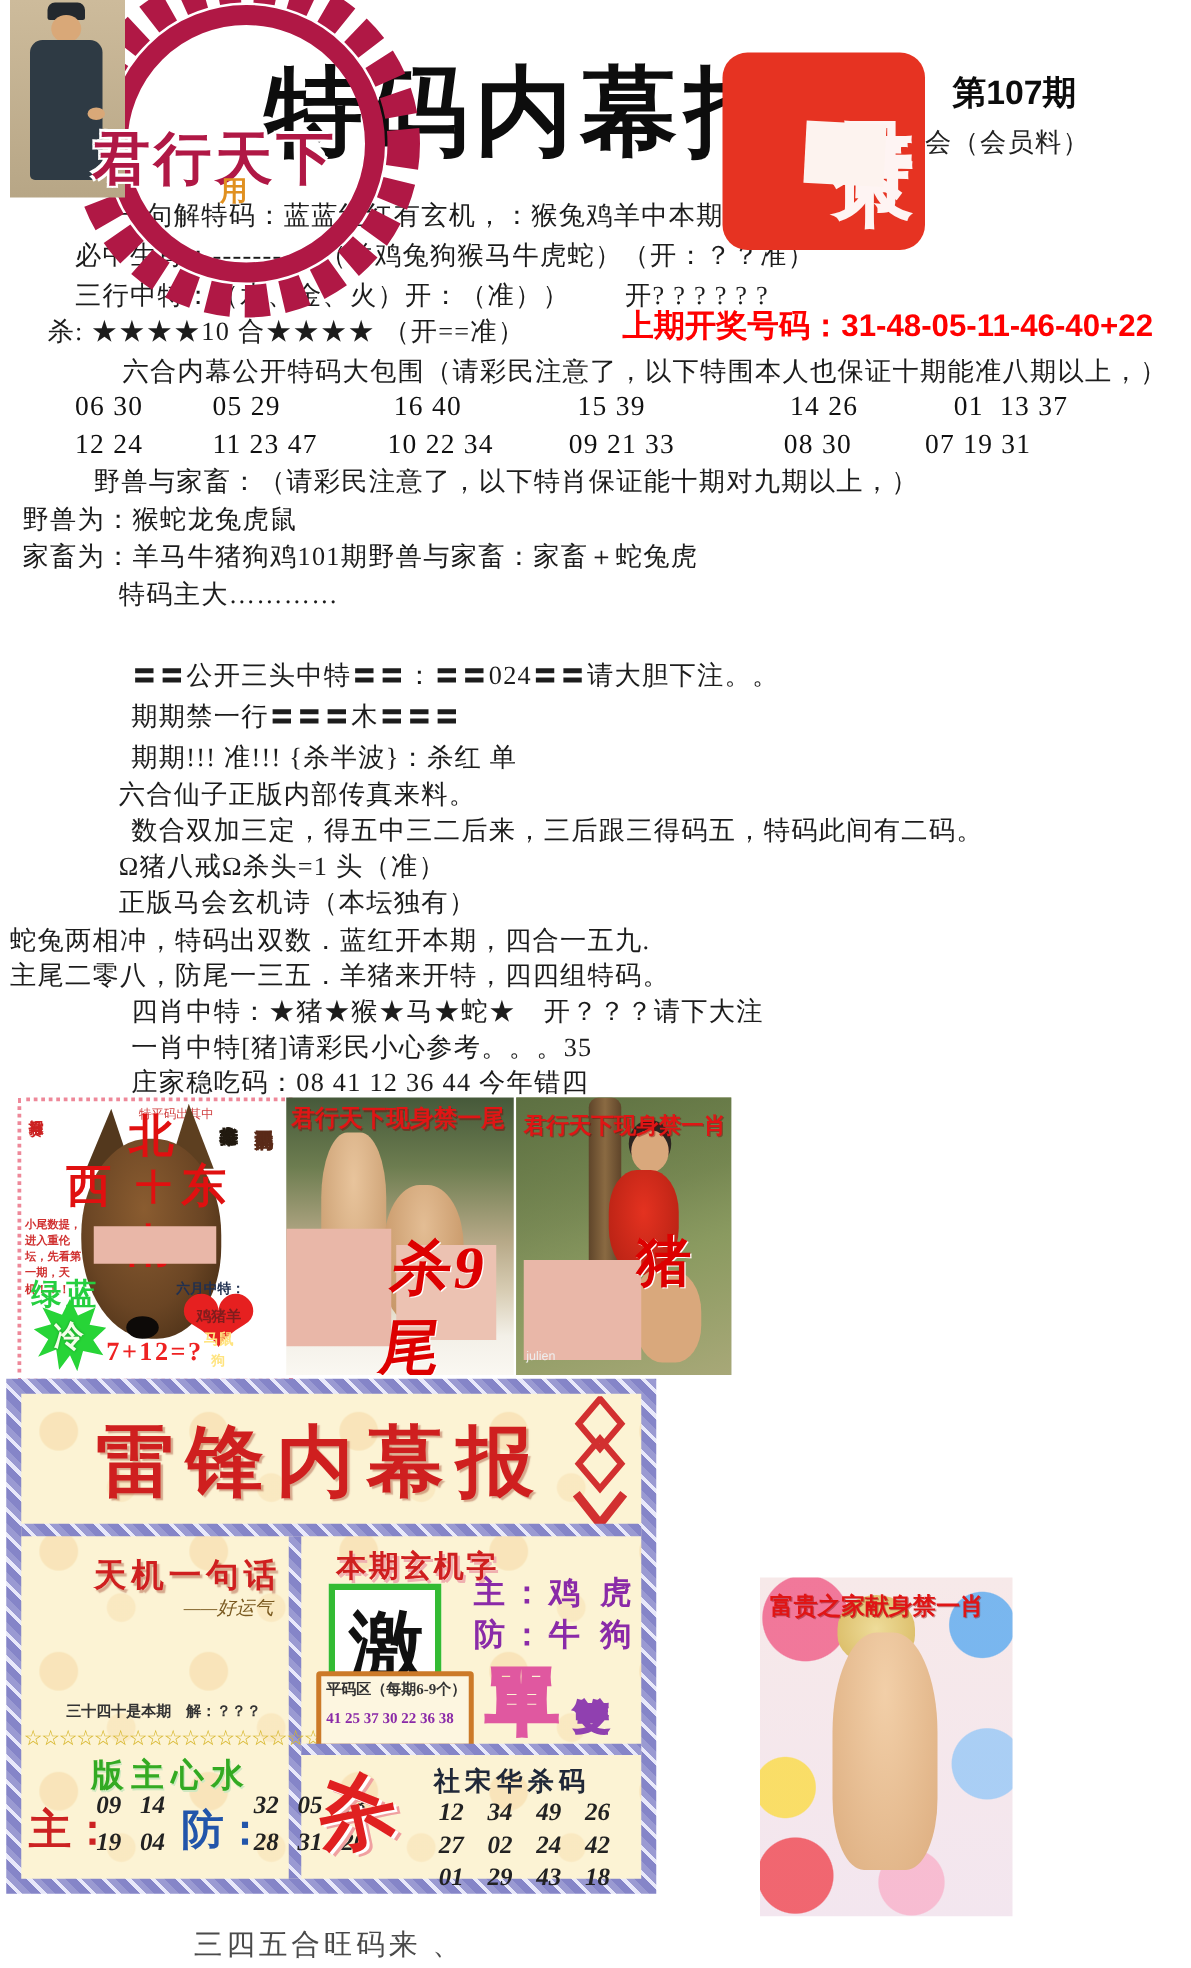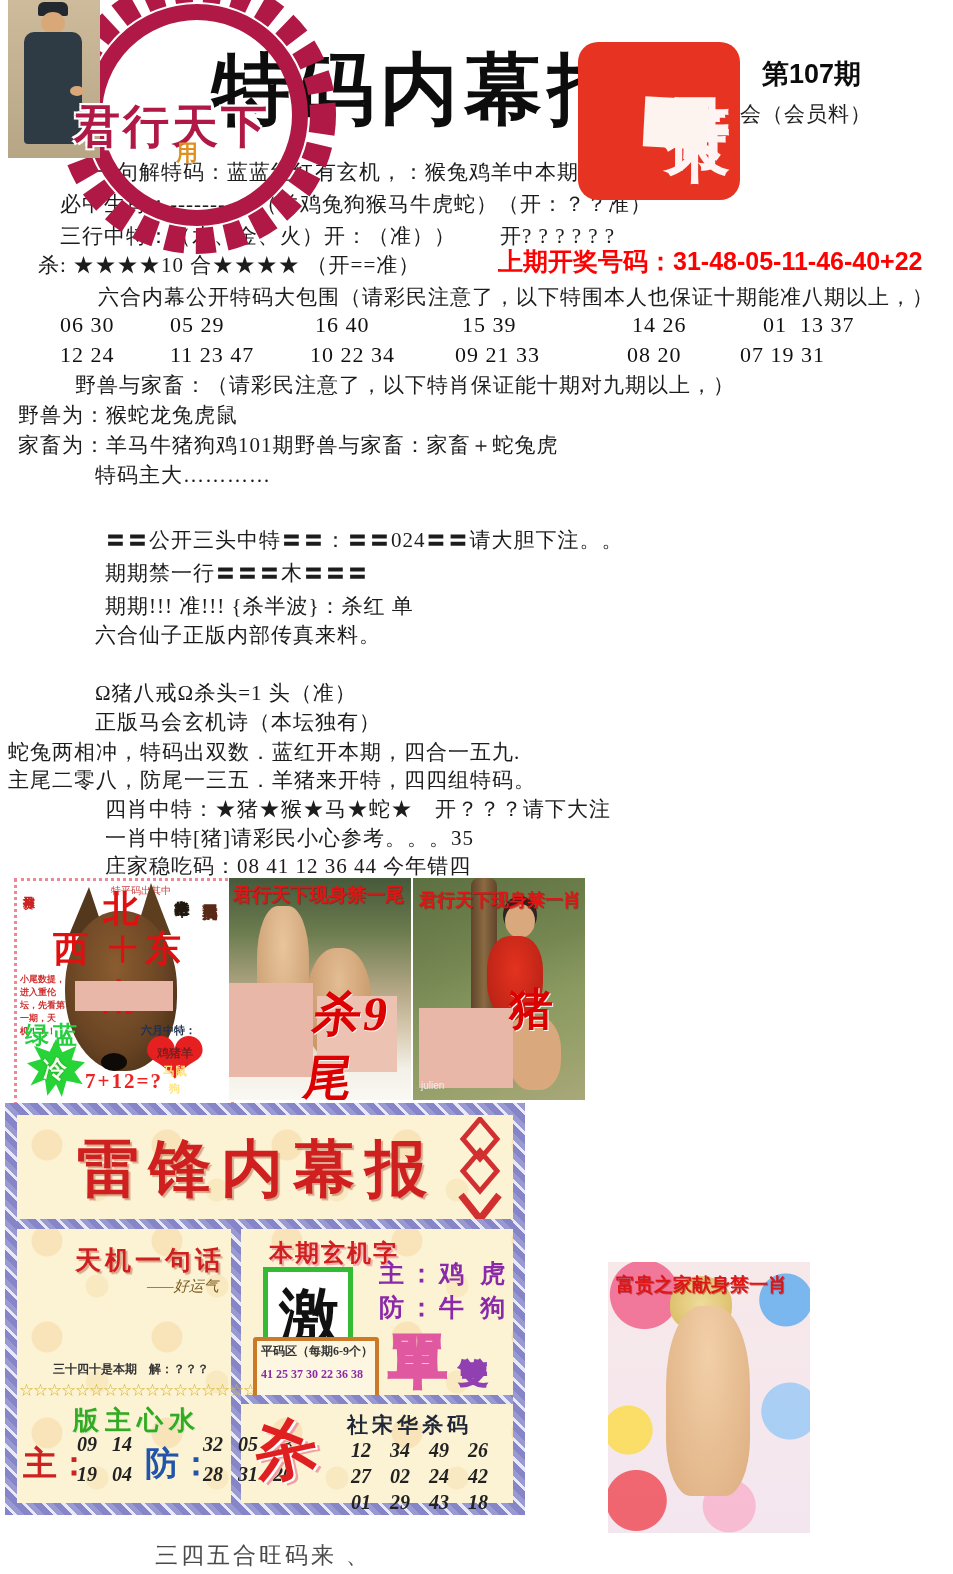--- a/index.html
+++ b/index.html
@@ -76,31 +76,32 @@
   <span class="num" style="left:60px;top:312px;">06 30</span>
   <span class="num" style="left:170px;top:312px;">05 29</span>
   <span class="num" style="left:315px;top:312px;">16 40</span>
   <span class="num" style="left:462px;top:312px;">15 39</span>
   <span class="num" style="left:632px;top:312px;">14 26</span>
   <span class="num" style="left:763px;top:312px;">01  13 37</span>
   <span class="num" style="left:60px;top:342px;">12 24</span>
   <span class="num" style="left:170px;top:342px;">11 23 47</span>
   <span class="num" style="left:310px;top:342px;">10 22 34</span>
   <span class="num" style="left:455px;top:342px;">09 21 33</span>
-  <span class="num" style="left:627px;top:342px;">08 20</span>
+  <span class="num" style="left:627px;top:342px;">08 30</span>
   <span class="num" style="left:740px;top:342px;">07 19 31</span>
 
   <div class="tline" style="left:75px;top:373px;">野兽与家畜：（请彩民注意了，以下特肖保证能十期对九期以上，）</div>
   <div class="tline" style="left:18px;top:403px;">野兽为：猴蛇龙兔虎鼠</div>
   <div class="tline" style="left:18px;top:433px;">家畜为：羊马牛猪狗鸡101期野兽与家畜：家畜＋蛇兔虎</div>
   <div class="tline" style="left:95px;top:463px;">特码主大…………</div>
   <div class="tline" style="left:105px;top:528px;">〓〓公开三头中特〓〓：〓〓024〓〓请大胆下注。。</div>
   <div class="tline" style="left:105px;top:561px;">期期禁一行〓〓〓木〓〓〓</div>
   <div class="tline" style="left:105px;top:594px;">期期!!! 准!!! {杀半波}：杀红 单</div>
   <div class="tline" style="left:95px;top:623px;">六合仙子正版内部传真来料。</div>
+  <div class="tline" style="left:105px;top:652px;">数合双加三定，得五中三二后来，三后跟三得码五，特码此间有二码。</div>
   <div class="tline" style="left:95px;top:681px;">Ω猪八戒Ω杀头=1 头（准）</div>
   <div class="tline" style="left:95px;top:710px;">正版马会玄机诗（本坛独有）</div>
   <div class="tline" style="left:8px;top:740px;">蛇兔两相冲，特码出双数．蓝红开本期，四合一五九.</div>
   <div class="tline" style="left:8px;top:768px;">主尾二零八，防尾一三五．羊猪来开特，四四组特码。</div>
   <div class="tline" style="left:105px;top:797px;">四肖中特：★猪★猴★马★蛇★　开？？？请下大注</div>
   <div class="tline" style="left:105px;top:826px;">一肖中特[猪]请彩民小心参考。。。35</div>
   <div class="tline" style="left:105px;top:854px;">庄家稳吃码：08 41 12 36 44 今年错四</div>
 
   <div class="panel" style="left:14px;top:878px;width:214px;height:222px;background:#fff;border:3px dotted #ee8899;">
     <div class="abs vert" style="left:3px;top:6px;font-size:12px;color:#cc2222;font-weight:bold;">赛马报</div>

